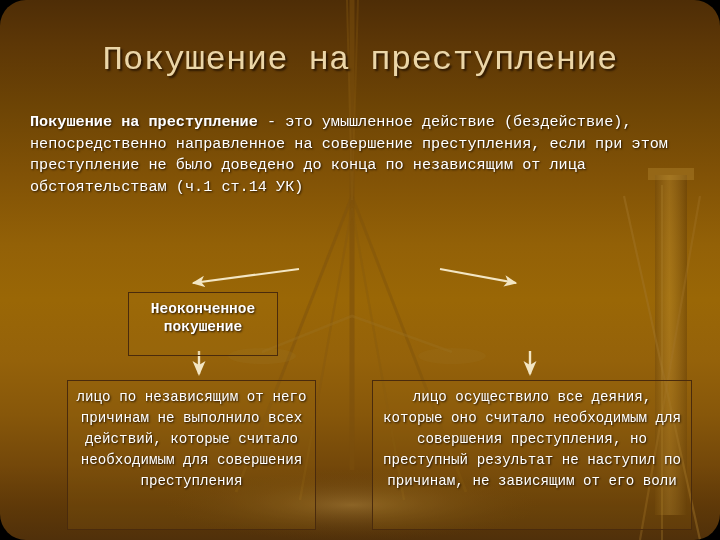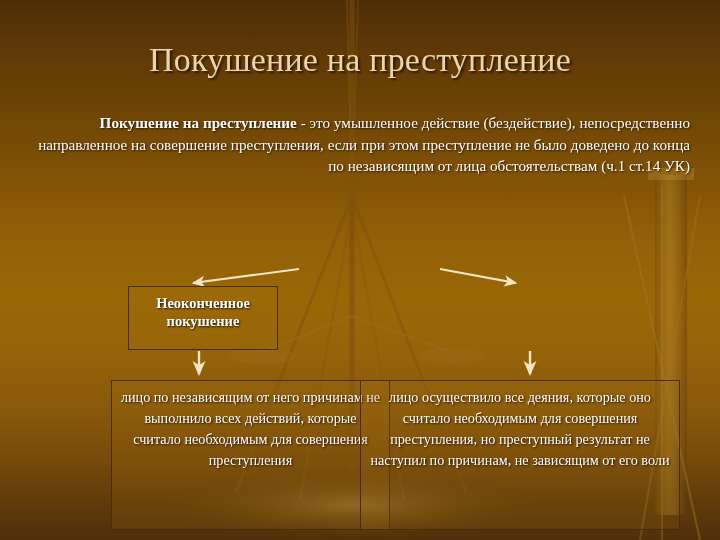--- a/index.html
+++ b/index.html
@@ -5,33 +5,34 @@
   html, body {
     margin: 0;
     padding: 0;
     background: #000;
   }
   #slide {
     position: relative;
     width: 720px;
     height: 540px;
     overflow: hidden;
-    font-family: Liberation Serif, serif;
+    font-family: Liberation Mono, monospace;
     background: linear-gradient(to bottom,
         #4e2d06 0px,
         #5d3706 45px,
         #6e4505 110px,
         #815206 175px,
         #936107 245px,
         #9a6706 300px,
         #95620a 360px,
         #87570a 415px,
         #74480a 465px,
         #5f3908 505px,
         #50300a 540px);
+    border-radius: 26px;
   }
 
   
   .bg-art { position:absolute; inset:0; pointer-events:none; }
   .bg-art svg { display:block; width:720px; height:540px; }
 
   
   #title {
     position: absolute;
     left: 40px;
@@ -45,21 +46,21 @@
     text-shadow: 2px 2px 2px rgba(30,14,0,0.75);
     white-space: nowrap;
   }
 
   
   #intro {
     position: absolute;
     left: 30px;
     top: 112px;
     width: 660px;
-    text-align: right;
+    text-align: left;
     font-size: 15.2px;
     line-height: 21.5px;
     color: #ffffff;
     text-shadow: 1px 1px 2px rgba(25,12,0,0.85);
   }
   #intro .lead { font-weight: bold; }
 
   
   .box {
     position: absolute;
@@ -74,36 +75,36 @@
     text-shadow: 1px 1px 2px rgba(25,12,0,0.9);
     padding: 4px 8px;
   }
   .box .txt { width: 100%; }
 
   #box-root {
     left: 275px; top: 211px; width: 186px; height: 55px;
     font-size: 15px; line-height: 19px;
   }
   #box-incomplete {
-    left: 128px; top: 286px; width: 150px; height: 64px;
+    left: 128px; top: 292px; width: 150px; height: 64px;
     font-size: 14.5px; line-height: 18px; font-weight: bold;
     align-items: flex-start; padding-top: 7px;
   }
   #box-complete {
     left: 459px; top: 286px; width: 134px; height: 64px;
     font-size: 14.5px; line-height: 18px; font-weight: bold;
     align-items: flex-start; padding-top: 7px;
   }
   #box-incomplete-desc {
-    left: 67px; top: 380px; width: 279px; height: 150px;
+    left: 67px; top: 380px; width: 249px; height: 150px;
     font-size: 14.2px; line-height: 21px;
-    align-items: flex-start; padding-top: 6px; margin-left: 44px;
+    align-items: flex-start; padding-top: 6px;
   }
   #box-complete-desc {
-    left: 360px; top: 380px; width: 320px; height: 150px;
+    left: 372px; top: 380px; width: 320px; height: 150px;
     font-size: 14.2px; line-height: 21px;
     align-items: flex-start; padding-top: 6px; justify-content: flex-end;
   }
 
   
   .arrows { position: absolute; inset: 0; pointer-events: none; }
   .arrows svg { display:block; width:720px; height:540px; }
 </style>
 </head>
 <body>

